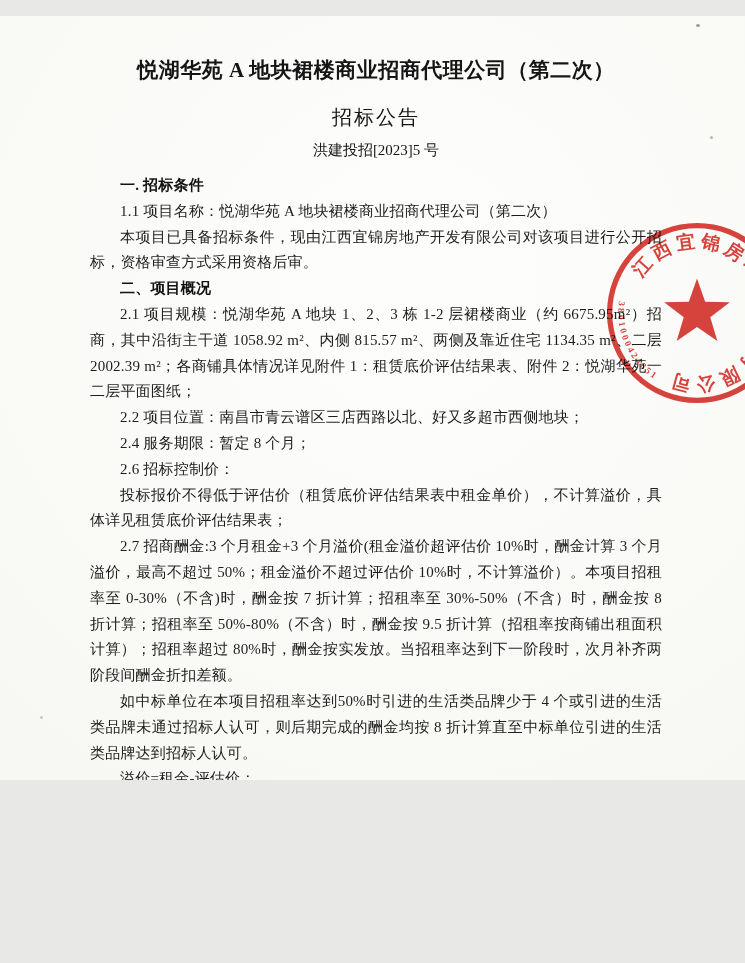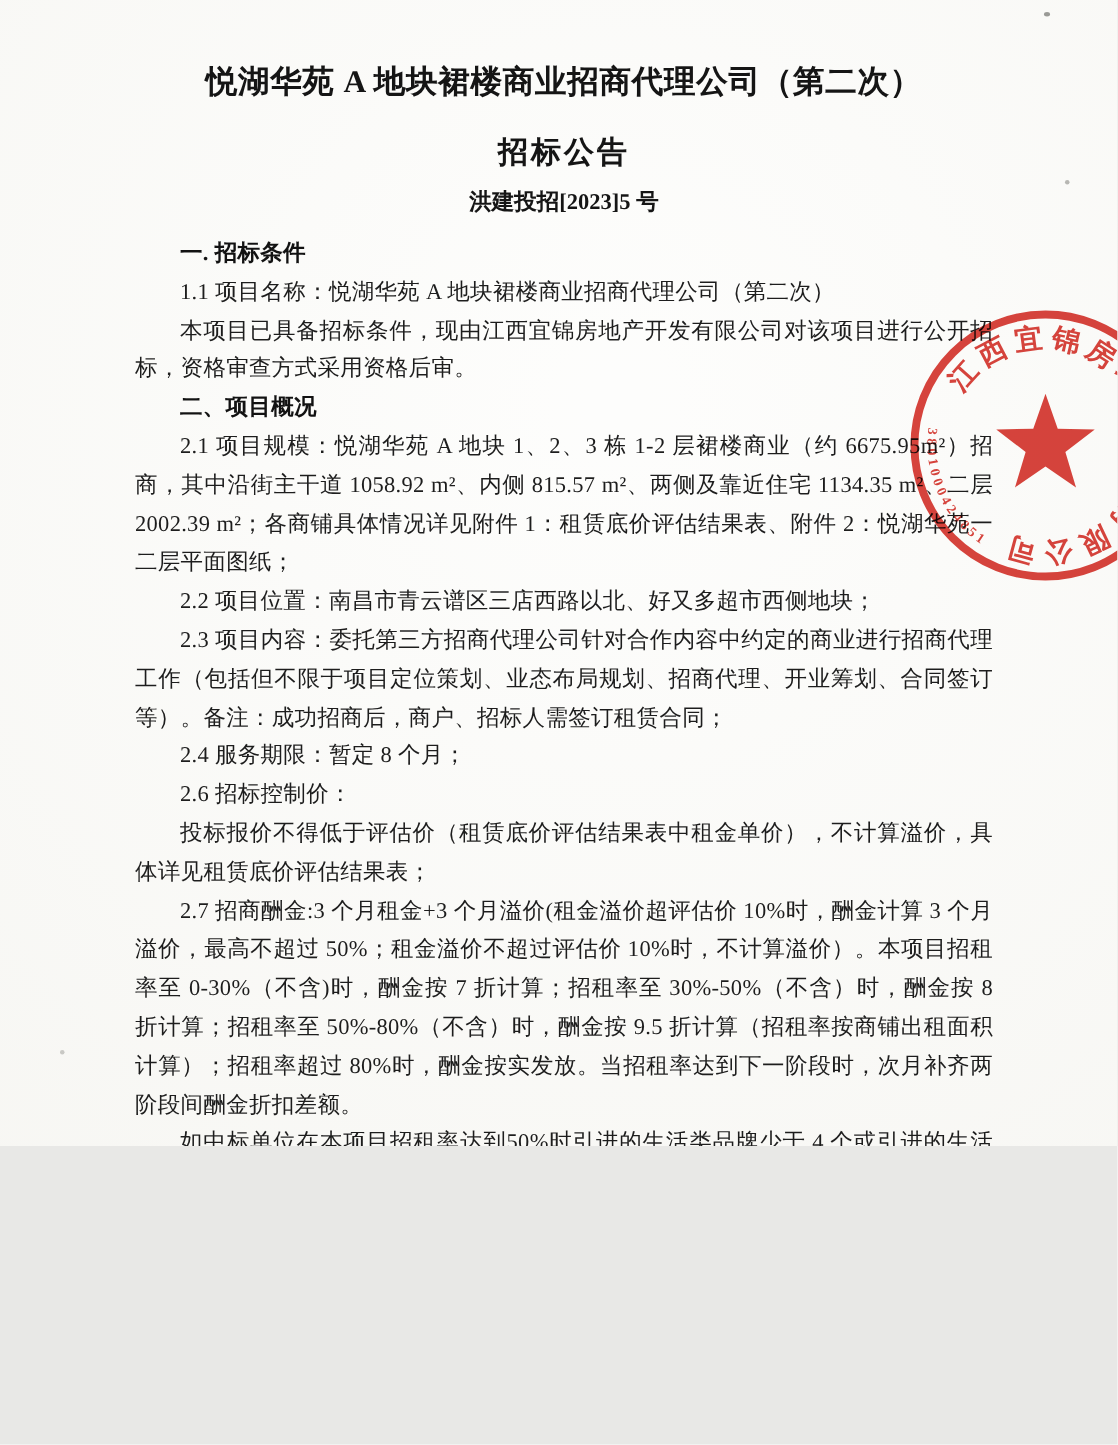--- a/index.html
+++ b/index.html
@@ -4,49 +4,49 @@
 <style>
   html, body {
     margin: 0;
     padding: 0;
     background: #e8e8e6;
   }
   .page {
     position: relative;
     width: 745px;
     height: 764px;
-    margin: 0 auto;
+    margin: 16px auto;
     background: #fbfbf8;
     background-image: radial-gradient(circle at 55% 35%, rgba(255,255,255,0.6), rgba(240,239,235,0.35));
     overflow: hidden;
     font-family: "Liberation Serif", "DejaVu Serif", serif;
     color: #1d1d1d;
     box-sizing: border-box;
     padding: 40px 83px 0 90px;
   }
   .title-main {
     margin: 0 0 20px 0;
     font-size: 21px;
     font-weight: 700;
     text-align: center;
     letter-spacing: 0.5px;
     color: #151515;
   }
   .title-sub {
     margin: 0 0 10px 0;
     font-size: 20px;
-    font-weight: 700;
+    font-weight: 400;
     text-align: center;
     letter-spacing: 2px;
     color: #151515;
   }
   .doc-number {
     margin: 0 0 13px 0;
     font-size: 15px;
-    font-weight: 700;
+    font-weight: 400;
     text-align: center;
     color: #151515;
   }
   .body-text { position: relative; }
   .para {
     margin: 0;
     font-size: 15px;
     line-height: 25.8px;
     text-align: justify;
     text-indent: 2em;
@@ -82,21 +82,20 @@
   <h2 class="title-sub">招标公告</h2>
   <div class="doc-number">洪建投招[2023]5 号</div>
 
   <div class="body-text" id="paragraphs">
       <div class="para bold">一. 招标条件</div>
       <div class="para">1.1 项目名称：悦湖华苑 A 地块裙楼商业招商代理公司（第二次）</div>
       <div class="para">本项目已具备招标条件，现由江西宜锦房地产开发有限公司对该项目进行公开招标，资格审查方式采用资格后审。</div>
       <div class="para bold">二、项目概况</div>
       <div class="para">2.1 项目规模：悦湖华苑 A 地块 1、2、3 栋 1-2 层裙楼商业（约 6675.95m²）招商，其中沿街主干道 1058.92 m²、内侧 815.57 m²、两侧及靠近住宅 1134.35 m²、二层 2002.39 m²；各商铺具体情况详见附件 1：租赁底价评估结果表、附件 2：悦湖华苑一二层平面图纸；</div>
       <div class="para">2.2 项目位置：南昌市青云谱区三店西路以北、好又多超市西侧地块；</div>
-      <div class="para">2.3 项目内容：委托第三方招商代理公司针对合作内容中约定的商业进行招商代理工作（包括但不限于项目定位策划、业态布局规划、招商代理、开业筹划、合同签订等）。备注：成功招商后，商户、招标人需签订租赁合同；</div>
       <div class="para">2.4 服务期限：暂定 8 个月；</div>
       <div class="para">2.6 招标控制价：</div>
       <div class="para">投标报价不得低于评估价（租赁底价评估结果表中租金单价），不计算溢价，具体详见租赁底价评估结果表；</div>
       <div class="para">2.7 招商酬金:3 个月租金+3 个月溢价(租金溢价超评估价 10%时，酬金计算 3 个月溢价，最高不超过 50%；租金溢价不超过评估价 10%时，不计算溢价）。本项目招租率至 0-30%（不含)时，酬金按 7 折计算；招租率至 30%-50%（不含）时，酬金按 8 折计算；招租率至 50%-80%（不含）时，酬金按 9.5 折计算（招租率按商铺出租面积计算）；招租率超过 80%时，酬金按实发放。当招租率达到下一阶段时，次月补齐两阶段间酬金折扣差额。</div>
       <div class="para">如中标单位在本项目招租率达到50%时引进的生活类品牌少于 4 个或引进的生活类品牌未通过招标人认可，则后期完成的酬金均按 8 折计算直至中标单位引进的生活类品牌达到招标人认可。</div>
       <div class="para">溢价=租金-评估价；</div>
       <div class="para">当酬金（3 个月租金+3 个月溢价）超过 98 万元人民币时，按 98 万元人民币计取。</div>
     </div>
 
   <svg class="seal" viewBox="0 0 200 200" xmlns="http://www.w3.org/2000/svg" aria-hidden="true">

